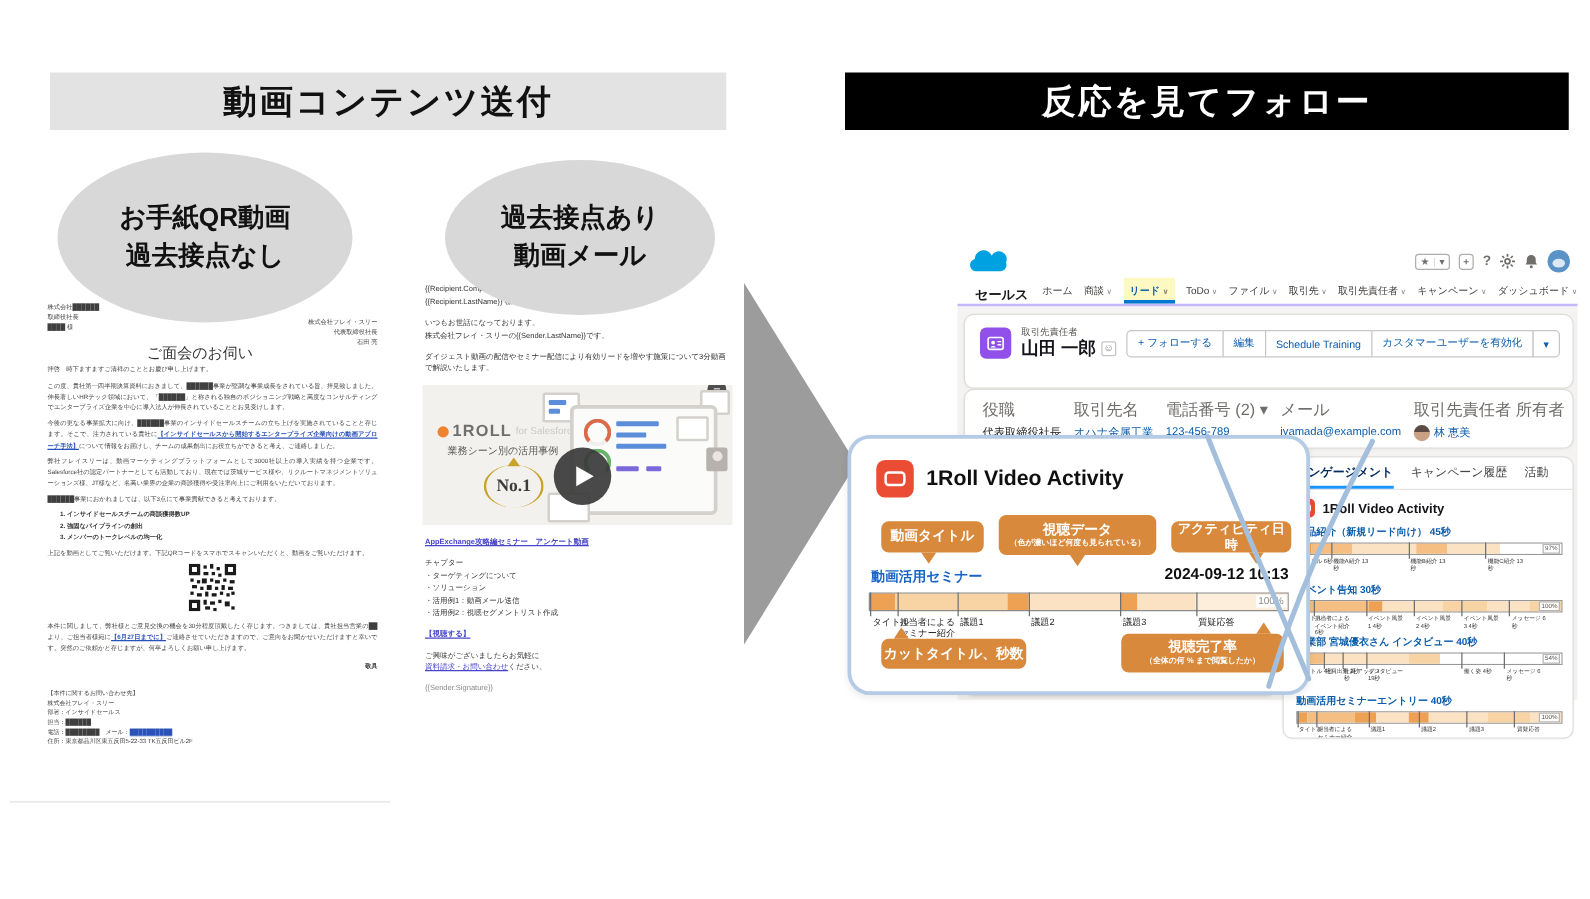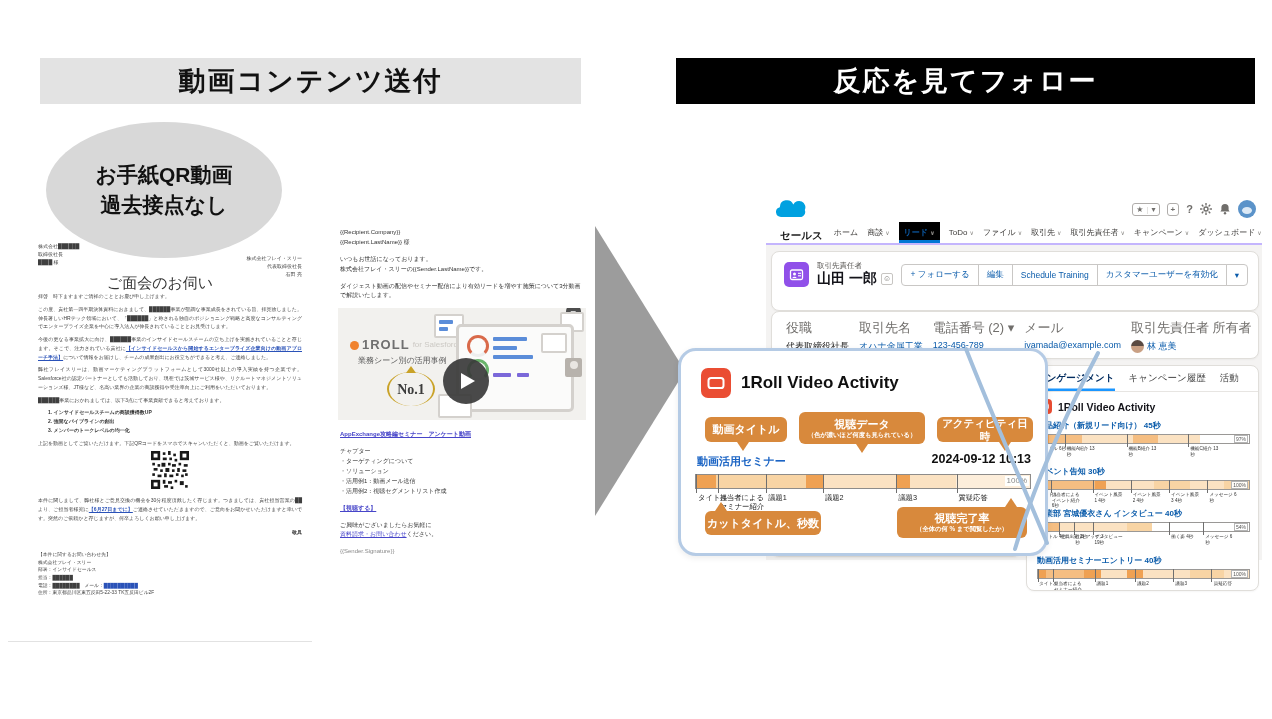--- a/index.html
+++ b/index.html
@@ -10,21 +10,21 @@
   .hdr{display:flex;align-items:center;justify-content:center;font-weight:bold;font-size:27px;letter-spacing:2px;}
   .hdr-left{left:40px;top:58px;width:541px;height:46px;background:#e3e3e3;color:#111;}
   .hdr-right{left:676px;top:58px;width:579px;height:46px;background:#000;color:#fff;}
   
   .bubble{border-radius:50%;background:#d8d8d8;display:flex;flex-direction:column;align-items:center;justify-content:center;
     font-weight:bold;font-size:21px;color:#111;text-align:center;line-height:1.45;z-index:3;}
   
   .letter{left:8px;top:236px;width:304px;height:406px;background:#fff;font-size:5px;color:#3f3f3f;z-index:1;}
   .letter .toblk{position:absolute;left:30px;top:6px;line-height:1.6;}
   .letter .fromblk{position:absolute;right:10px;top:18px;text-align:right;line-height:1.6;}
-  .letter .ltitle{position:absolute;left:0;right:0;top:38px;text-align:center;font-size:15px;color:#333;}
+  .letter .ltitle{position:absolute;left:0;right:0;top:38px;text-align:center;font-size:12px;color:#333;}
   .letter .body{position:absolute;left:30px;right:10px;top:52px;text-align:justify;line-height:1.75;}
   .letter .body p{margin:4px 0;}
   .letter .lnk{color:#2a52b8;text-decoration:underline;font-weight:bold;}
   .letter ol{margin:2px 0 2px 10px;padding:0;list-style:none;font-weight:bold;color:#333;}
   .letter .qrwrap{text-align:center;margin:3px 0;}
   .letter .closing{text-align:right;margin-top:6px;font-weight:bold;}
   .letter .contact{margin-top:14px;line-height:1.6;font-size:4.8px;}
   .letter .contact .lk{color:#2a52b8;text-decoration:underline;}
   .letter .pagend{position:absolute;left:0;right:0;bottom:0;border-bottom:1px solid #e2e2e2;}
   
@@ -68,21 +68,21 @@
   .uq{font-size:11px;font-weight:bold;}
   .avatar-astro{width:18px;height:18px;border-radius:50%;background:#5b93c9;position:relative;overflow:hidden;}
   .avatar-astro:after{content:"";position:absolute;left:4px;top:7px;width:10px;height:7px;border-radius:50%;background:#dce9f5;}
   .navbar{position:absolute;left:0;top:26px;right:0;height:21px;background:#fff;border-bottom:2px solid #c4b5fd;
     display:flex;align-items:flex-end;white-space:nowrap;overflow:hidden;padding-left:7px;}
   .grid9{width:11px;height:11px;margin-right:7px;
     background:radial-gradient(circle 1.4px,#706e6b 1.3px,transparent 1.5px) 0 0/4px 4px;}
   .appname{font-size:10.5px;font-weight:bold;color:#181818;margin-right:11px;}
   .nav-item{display:flex;align-items:baseline;gap:2px;font-size:8px;color:#3e3c3a;margin-right:9px;height:21px;line-height:21px;}
   .nav-item .chv{font-size:6px;color:#8b8985;}
-  .nav-item.active{background:#000000;color:#0b5cab;font-weight:bold;padding:0 5px;box-shadow:inset 0 -3px 0 #0176d3;}
+  .nav-item.active{background:#fef9c3;color:#0b5cab;font-weight:bold;padding:0 5px;box-shadow:inset 0 -3px 0 #0176d3;}
   .card{position:absolute;background:#fff;border:1px solid #e0deda;border-radius:8px;box-shadow:0 1px 2px rgba(0,0,0,.04);}
   .rec-ico{position:absolute;left:12px;top:10px;width:25px;height:25px;border-radius:5px;background:#9050E9;
     display:flex;align-items:center;justify-content:center;}
   .rec-lab{position:absolute;left:45px;top:9px;font-size:7.5px;color:#54524f;}
   .rec-name{position:absolute;left:45px;top:18px;font-size:14px;font-weight:bold;color:#14141a;display:flex;align-items:center;gap:4px;}
   .mini-ic{font-size:8px;color:#7a7874;border:1px solid #c7c5c2;border-radius:2px;padding:0 1px;line-height:1.2;}
   .btnrow{position:absolute;right:10px;top:12px;display:flex;height:22px;}
   .sfbtn{border:1px solid #c9c7c5;background:#fff;color:#0b5cab;font-size:8.5px;padding:0 8px;display:flex;align-items:center;margin-left:-1px;}
   .sfbtn:first-child{border-radius:4px 0 0 4px;margin-left:0;}
   .sfbtn:last-child{border-radius:0 4px 4px 0;}
@@ -136,20 +136,24 @@
 <body>
 
 <div class="canvas">
 
   <div class="abs hdr hdr-left">動画コンテンツ送付</div>
   <div class="abs hdr hdr-right">反応を見てフォロー</div>
 
   <div class="abs bubble" style="left:46px;top:122px;width:236px;height:136px;">
     <span>お手紙QR動画</span>
     <span>過去接点なし</span>
+  </div>
+  <div class="abs bubble" style="left:356px;top:128px;width:216px;height:124px;">
+    <span>過去接点あり</span>
+    <span>動画メール</span>
   </div>
 
   <div class="abs letter">
     <div class="toblk" id="letter-to">
         <div>株式会社██████</div>
         <div>取締役社長</div>
         <div>████ 様</div>
       </div>
     <div class="fromblk" id="letter-from">
         <div>株式会社フレイ・スリー</div>

